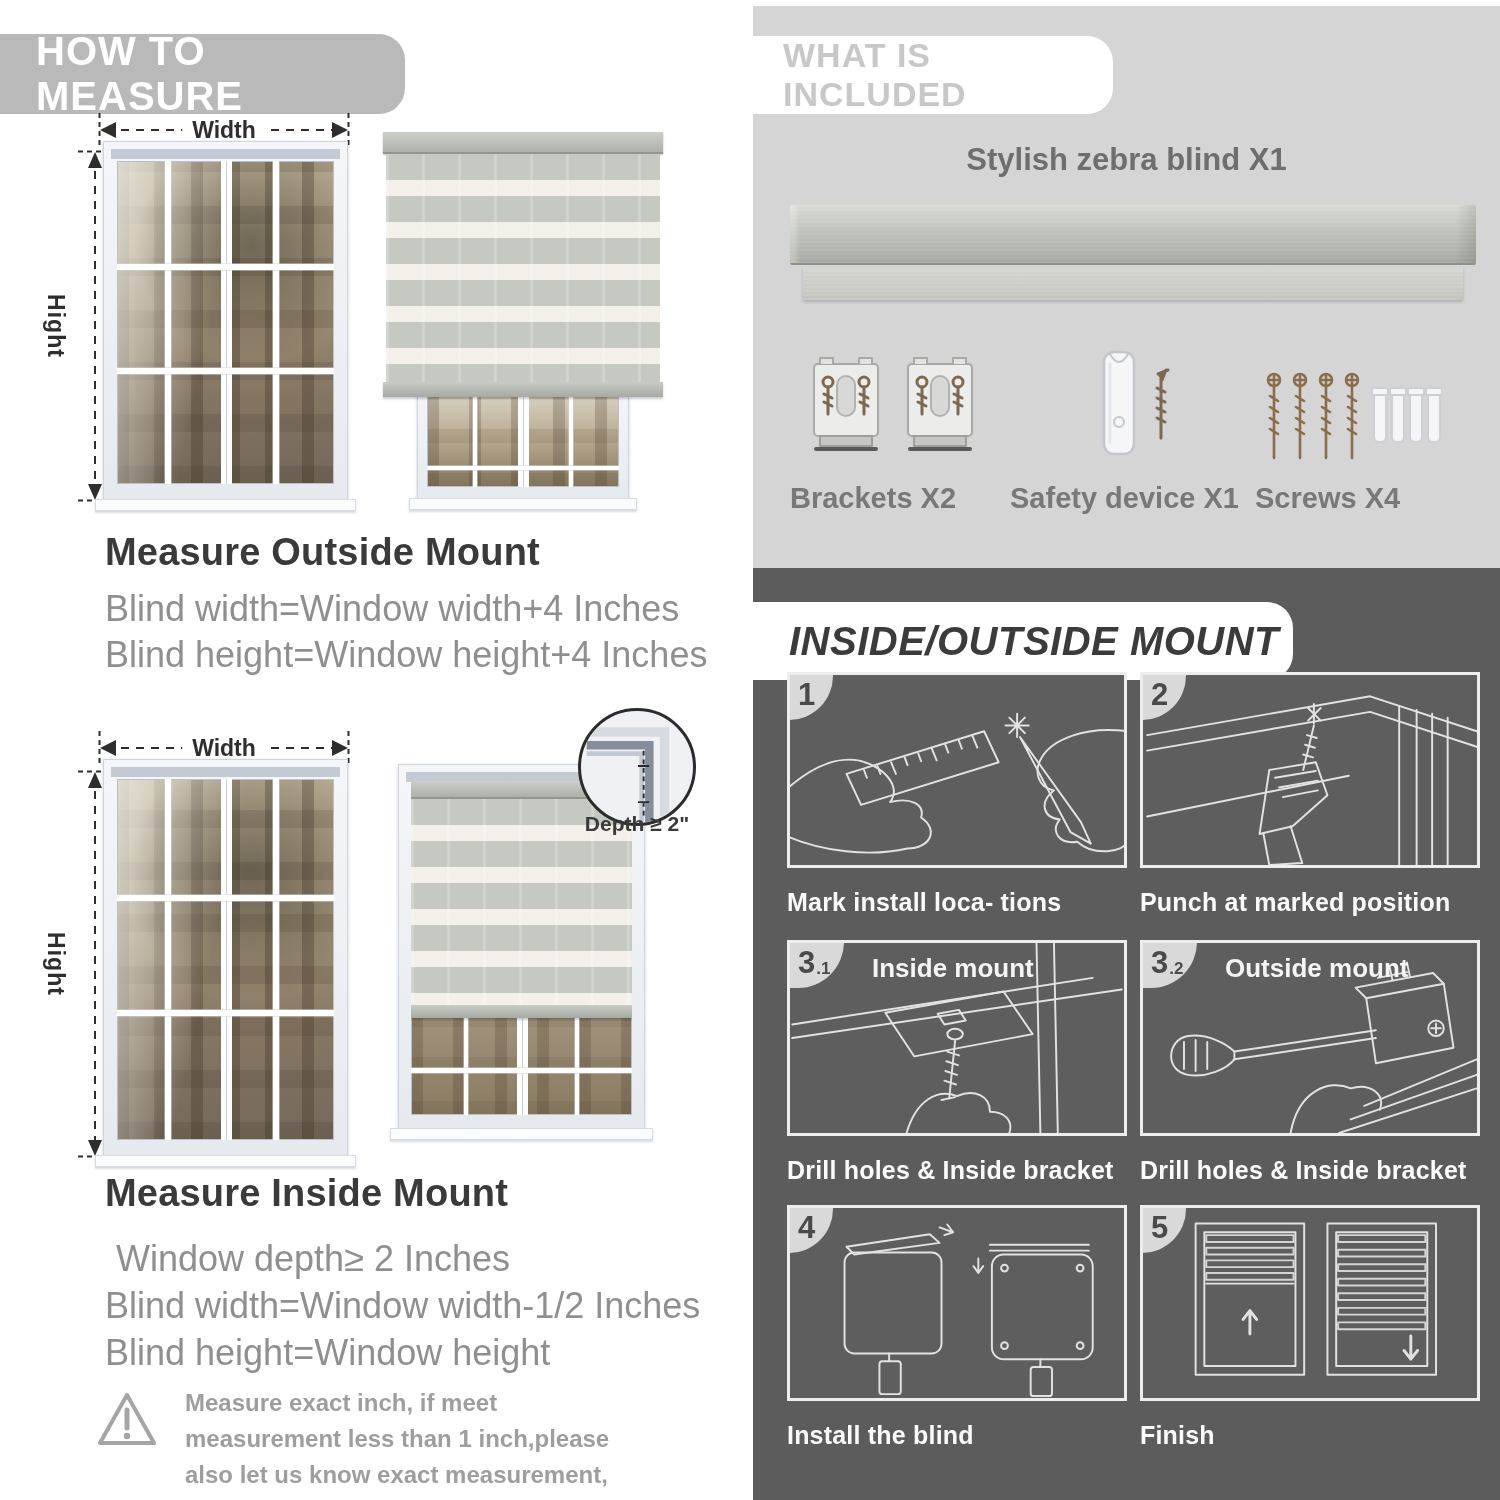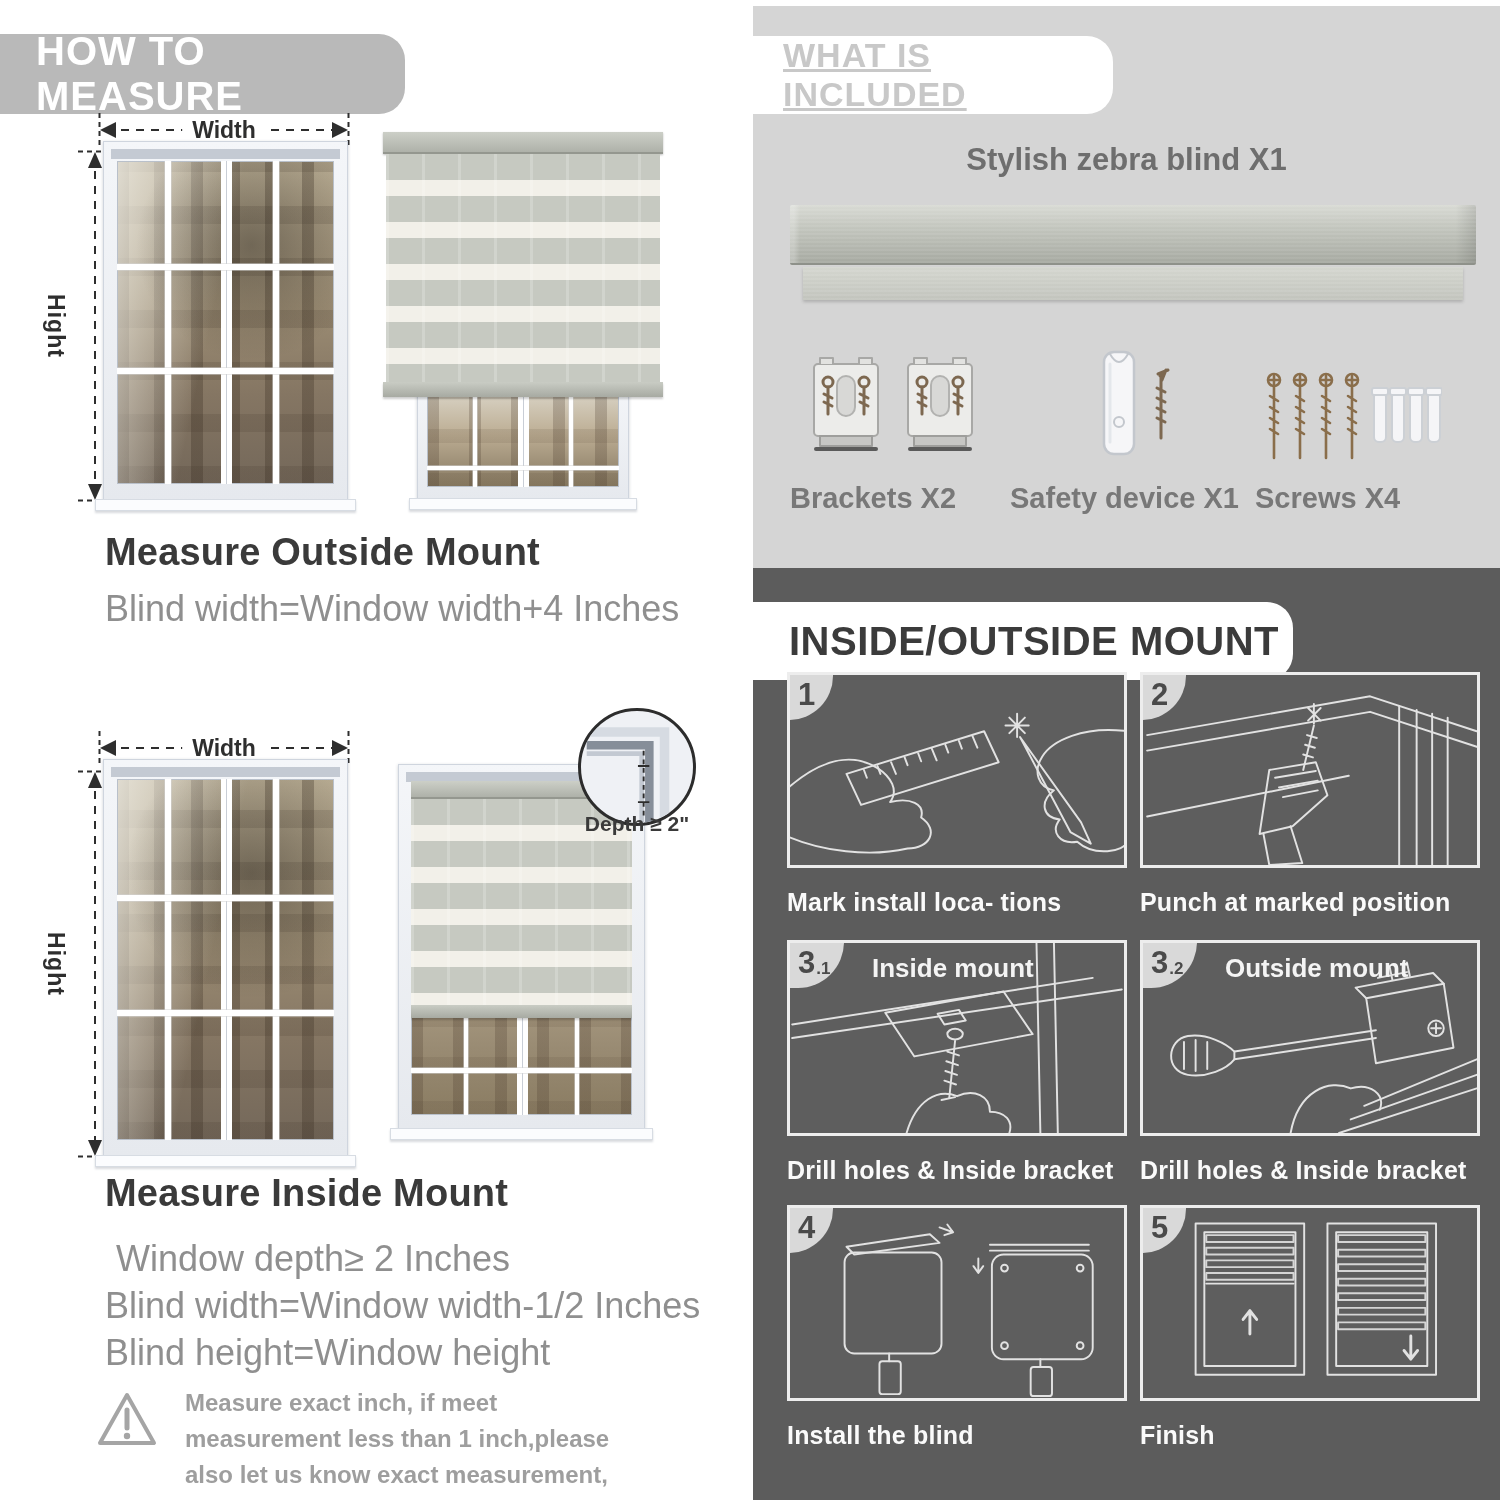--- a/index.html
+++ b/index.html
@@ -9,23 +9,23 @@
   *{margin:0;padding:0;box-sizing:border-box;}
   body{background:#fff;font-family:"Liberation Sans",sans-serif;}
   .canvas{position:relative;width:1500px;height:1500px;background:#fff;overflow:hidden;}
   .abs{position:absolute;}
 
   
   .ribbon{position:absolute;display:flex;align-items:center;font-weight:bold;margin-top:24px;}
   .ribbon-left{left:0;top:10px;width:405px;height:80px;background:var(--badge-gray);
     border-radius:0 26px 26px 0;color:#fff;font-size:40px;padding-left:36px;letter-spacing:1px;}
   .ribbon-included{left:753px;top:12px;width:360px;height:78px;background:#fff;
-    border-radius:0 26px 26px 0;color:#c8c8c8;font-size:34px;padding-left:30px;letter-spacing:1px;text-decoration:underline;}
+    border-radius:0 26px 26px 0;color:#c8c8c8;font-size:34px;padding-left:30px;letter-spacing:1px;}
   .ribbon-mount{left:753px;top:578px;width:540px;height:78px;background:#fff;
-    border-radius:0 26px 26px 0;color:#3b3b3b;font-size:40px;padding-left:36px;letter-spacing:.5px;}
+    border-radius:0 26px 26px 0;color:#3b3b3b;font-size:40px;padding-left:36px;letter-spacing:.5px;font-style:italic;}
 
   
   .light-panel{left:753px;top:6px;width:747px;height:562px;background:var(--light-panel);}
   .dark-panel{left:753px;top:568px;width:747px;height:932px;background:var(--dark-panel);}
 
   
   .win{position:absolute;background:linear-gradient(180deg,#f4f6f9,#e6e9ee);
     border:1px solid #cfd5de;box-shadow:0 1px 3px rgba(60,70,90,.25);}
   .win-recess{position:absolute;left:7px;right:7px;top:7px;height:10px;background:#c4cad3;}
   .win-glass{position:absolute;left:13px;right:13px;top:19px;bottom:16px;
@@ -168,20 +168,21 @@
     </div>
     <div class="blind" style="left:0;top:0;width:280px;">
       <div class="blind-cassette"></div>
       <div class="blind-body" style="height:228px;"></div>
       <div class="blind-bar"></div>
     </div>
   </div>
 
   <div class="heading" style="left:105px;top:531px;">Measure Outside Mount</div>
   <div class="subline" style="left:105px;top:588px;">Blind width=Window width+4 Inches</div>
+  <div class="subline" style="left:105px;top:634px;">Blind height=Window height+4 Inches</div>
 
   <div class="h-arrow" style="left:98px;top:731px;width:252px;">
     <svg viewBox="0 0 252 34">
       <g stroke="#2e2e2e" stroke-width="2">
         <line x1="1.5" y1="0" x2="1.5" y2="34" stroke-dasharray="5 4"></line>
         <line x1="250.5" y1="0" x2="250.5" y2="34" stroke-dasharray="5 4"></line>
         <line x1="8" y1="17" x2="244" y2="17" stroke-dasharray="8 7"></line>
       </g>
       <polygon points="2,17 18,9 18,25" fill="#2e2e2e"></polygon>
       <polygon points="250,17 234,9 234,25" fill="#2e2e2e"></polygon>

